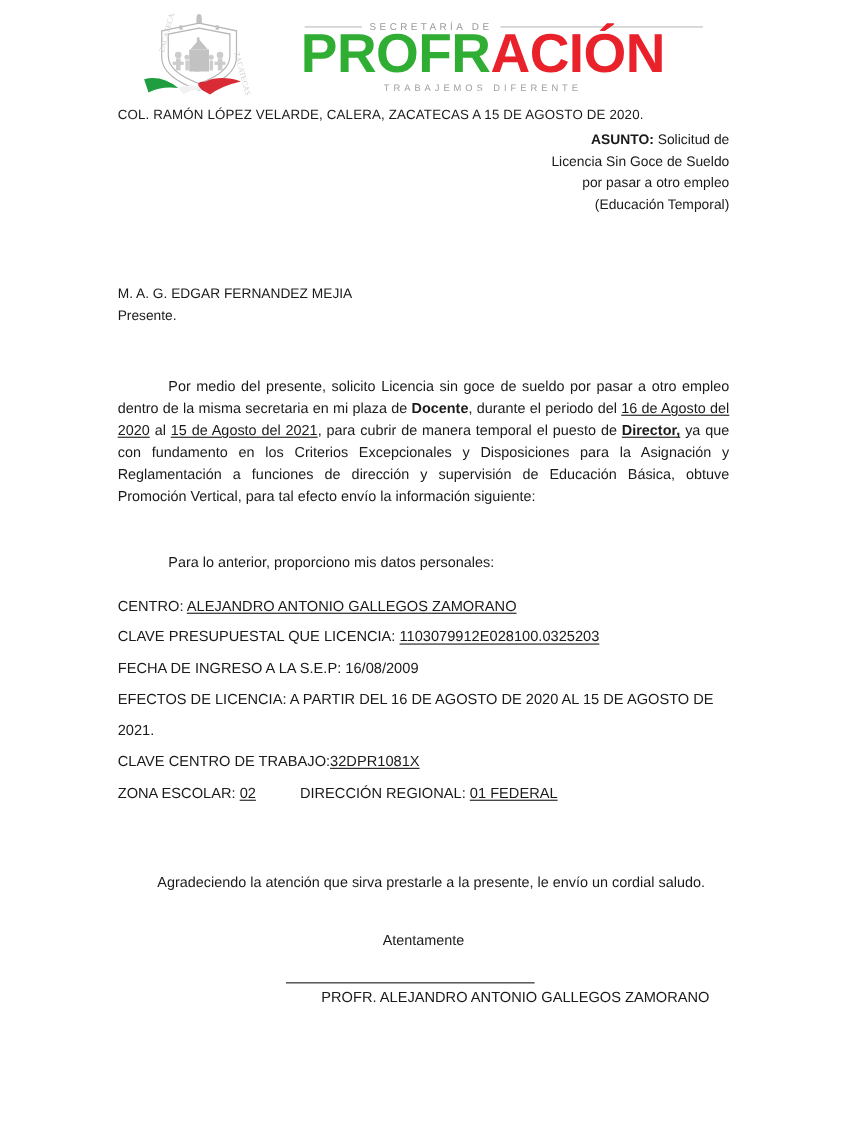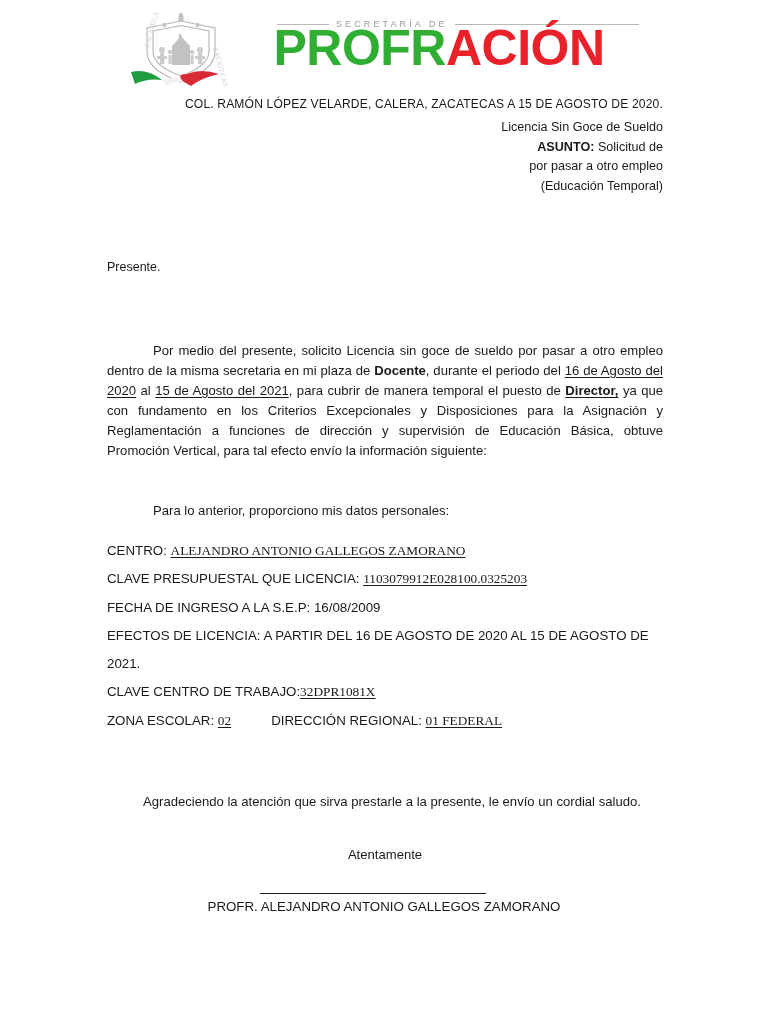--- a/index.html
+++ b/index.html
@@ -100,21 +100,21 @@
     letter-spacing: 3.6px;
     color: #a0a0a0;
     white-space: nowrap;
   }
 
   .dateline {
     position: absolute;
     left: 107px;
     top: 97px;
     width: 556px;
-    text-align: right;
+    text-align: left;
     font-size: 12.1px;
     letter-spacing: 0.15px;
     white-space: nowrap;
   }
 
   .asunto {
     position: absolute;
     right: 105px;
     top: 118px;
     width: 300px;
@@ -176,21 +176,20 @@
     top: 537px;
     width: 560px;
     font-size: 13.3px;
     line-height: 28.3px;
   }
   .field-row { white-space: nowrap; }
   .field-row.wrapline { white-space: normal; }
   .field-value-u {
     text-decoration: underline;
     text-underline-offset: 2px;
-    font-family: Liberation Serif, serif;
   }
   .gap-zone { display: inline-block; width: 40px; }
 
   
   .atentamente {
     position: absolute;
     left: 107px;
     top: 847px;
     width: 556px;
     text-align: center;
@@ -199,24 +198,24 @@
   .sig-line {
     position: absolute;
     left: 260px;
     top: 893px;
     width: 226px;
     height: 0;
     border-top: 1.3px solid #1a1a1a;
   }
   .sig-name {
     position: absolute;
-    left: 106px;
+    left: 89px;
     top: 899px;
     width: 556px;
-    text-align: center;
+    text-align: right;
     font-size: 13.3px;
     white-space: nowrap;
   }
 </style>
 </head>
 <body>
 
 <div class="page">
 
   <div class="letterhead">
@@ -259,34 +258,36 @@
       </svg>
     </div>
 
     <div class="wordmark">
       <div class="wm-top">
         <span class="wm-rule short"></span>
         <span class="wm-top-text">SECRETARÍA DE</span>
         <span class="wm-rule"></span>
       </div>
       <div class="wm-main"><span class="wm-green">PROFR</span><span class="wm-red">ACIÓN</span></div>
+      <div class="wm-bottom">TRABAJEMOS DIFERENTE</div>
     </div>
 
   </div>
 
   <div class="dateline">COL. RAMÓN LÓPEZ VELARDE, CALERA, ZACATECAS A 15 DE AGOSTO DE 2020.</div>
 
   <div class="asunto">
+    <div><b>ASUNTO:</b><span> Solicitud de</span></div>
     <div>Licencia Sin Goce de Sueldo</div>
-    <div><b>ASUNTO:</b><span> Solicitud de</span></div>
     <div>por pasar a otro empleo</div>
     <div>(Educación Temporal)</div>
   </div>
 
   <div class="addressee">
+    <div>M. A. G. EDGAR FERNANDEZ MEJIA</div>
     <div>Presente.</div>
   </div>
 
   <div class="para para-main"><span class="indent"></span><span>Por medio del presente, solicito Licencia sin goce de sueldo por pasar a otro empleo dentro de la misma secretaria en mi plaza de </span><b class="bold">Docente</b><span>, durante el periodo del </span><u class="uline">16 de Agosto del 2020</u><span> al </span><u class="uline">15 de Agosto del 2021</u><span>, para cubrir de manera temporal el puesto de </span><b class="bu">Director,</b><span> ya que con fundamento en los Criterios Excepcionales y Disposiciones para la Asignación y Reglamentación a funciones de dirección y supervisión de Educación Básica, obtuve Promoción Vertical, para tal efecto envío la información siguiente:</span></div>
 
   <div class="para-datos"><span class="indent"></span><span>Para lo anterior, proporciono mis datos personales:</span></div>
 
   <div class="fields">
 
     <div class="field-row"><span>CENTRO:</span>

